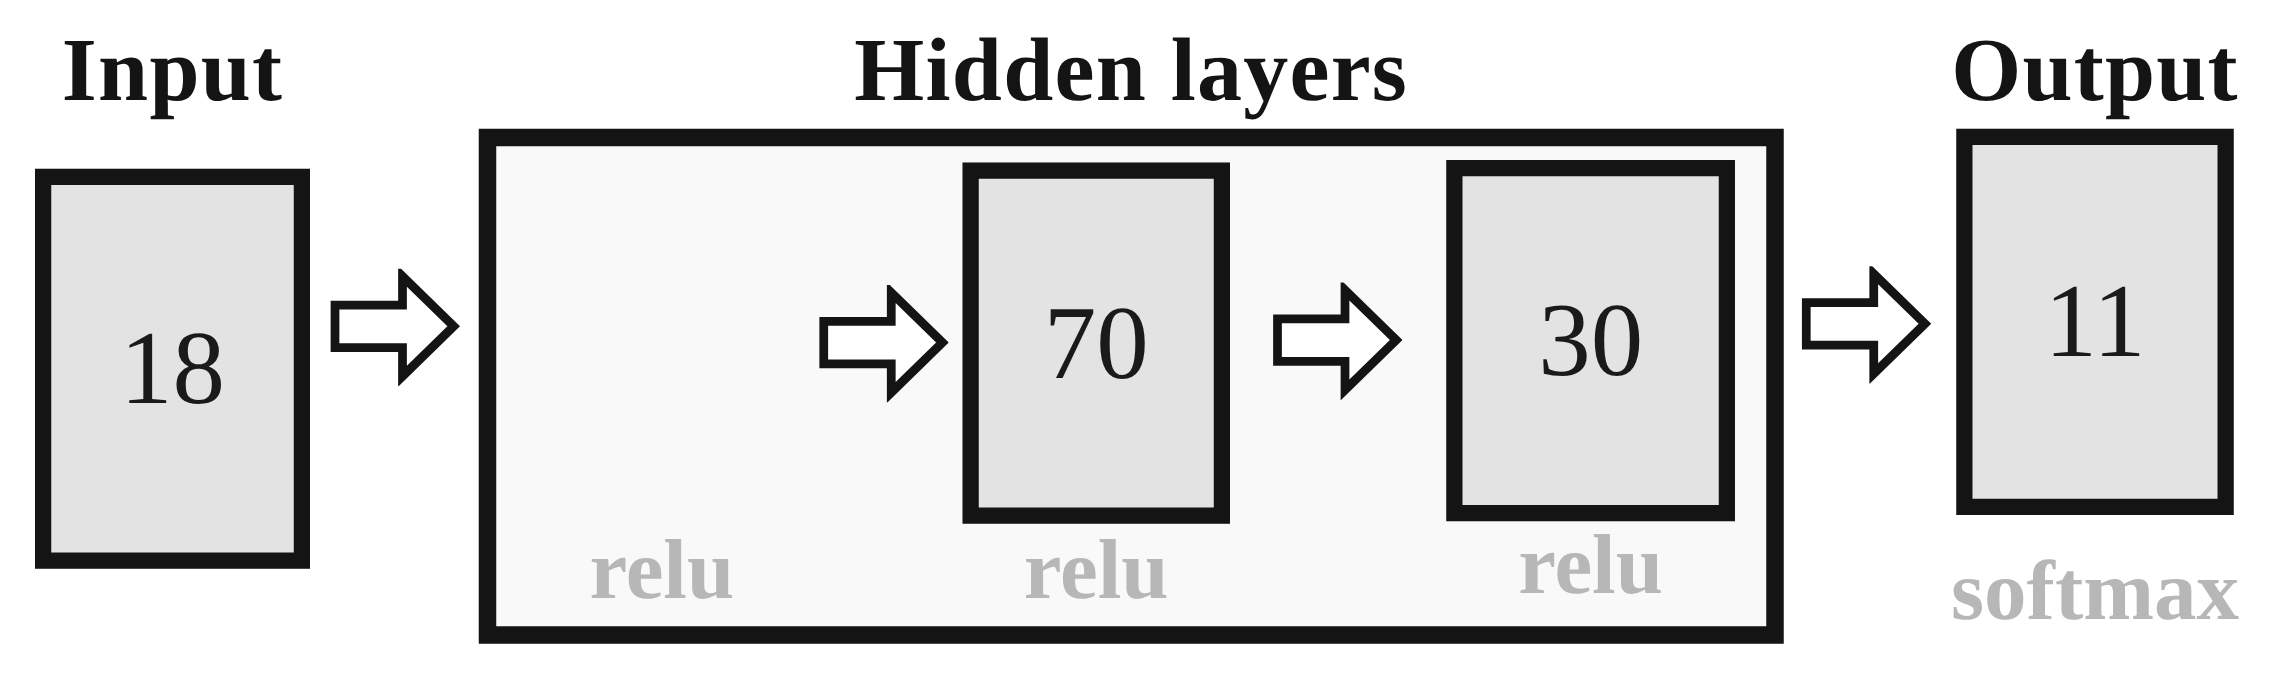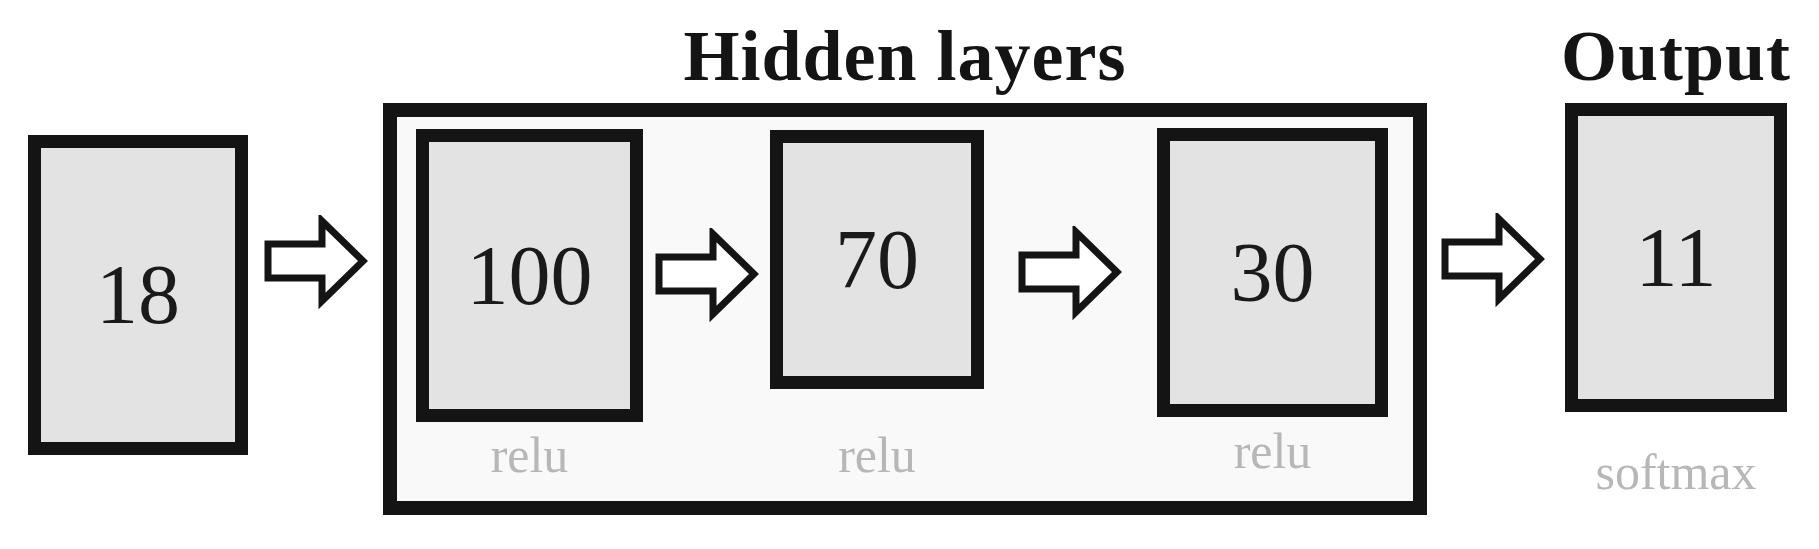--- a/index.html
+++ b/index.html
@@ -37,21 +37,21 @@
     align-items: center;
     justify-content: center;
   }
   .node .size {
     font-size: 84px;
     color: #1a1a1a;
     line-height: 1;
   }
   #n-input  { left: 28px;   top: 105px; width: 220px; height: 320px; margin-top: 30px; }
   #n-h1     { left: 416px;  top: 129px; width: 227px; height: 293px; }
-  #n-h2     { left: 770px;  top: 130px; width: 214px; height: 259px; }
+  #n-h2     { left: 770px;  top: 130px; width: 214px; height: 289px; }
   #n-h3     { left: 1157px; top: 128px; width: 231px; height: 289px; }
   #n-output { left: 1565px; top: 103px; width: 222px; height: 309px; }
 
   .container-box {
     position: absolute;
     left: 383px;
     top: 103px;
     width: 1044px;
     height: 412px;
     box-sizing: border-box;
@@ -69,54 +69,52 @@
   #a3 { left: 1018px; top: 226px; }
   #a4 { left: 1441px; top: 213px; }
   .arrow svg { display: block; }
 
   .act-label {
     position: absolute;
     height: 62px;
     display: flex;
     align-items: center;
     justify-content: center;
-    font-weight: 400;
-    font-size: 50px;
+    font-weight: 700;
+    font-size: 68px;
     color: #b7b7b7;
     line-height: 1;
     white-space: nowrap;
   }
   #act-h1 { left: 416px;  top: 424px; width: 227px; }
   #act-h2 { left: 770px;  top: 424px; width: 214px; }
   #act-h3 { left: 1157px; top: 420px; width: 231px; }
   #act-out { left: 1553px; top: 416px; width: 246px; margin-top: 25px; }
 </style>
 </head>
 <body>
 
 <div class="canvas">
 
+  <div class="sec-title" id="t-input">Input</div>
   <div class="sec-title" id="t-hidden">Hidden layers</div>
   <div class="sec-title" id="t-output">Output</div>
 
   <div class="node" id="n-input">
     <span class="size">18</span>
   </div>
 
   <div class="arrow" id="a1">
     <svg viewBox="0 0 104 94" width="104" height="94">
       <path d="M4 29 H58 V6 L99 46 L58 86 V63 H4 Z" fill="#ffffff" stroke="#141414" stroke-width="7" stroke-linejoin="miter"></path>
     </svg>
   </div>
 
   <div class="container-box"></div>
 
-  <div class="node" id="n-h1">
-    <span class="size">100</span>
-  </div>
 
   <div class="arrow" id="a2">
     <svg viewBox="0 0 104 94" width="104" height="94">
       <path d="M4 29 H58 V6 L99 46 L58 86 V63 H4 Z" fill="#ffffff" stroke="#141414" stroke-width="7" stroke-linejoin="miter"></path>
     </svg>
   </div>
 
   <div class="node" id="n-h2">
     <span class="size">70</span>
   </div>

